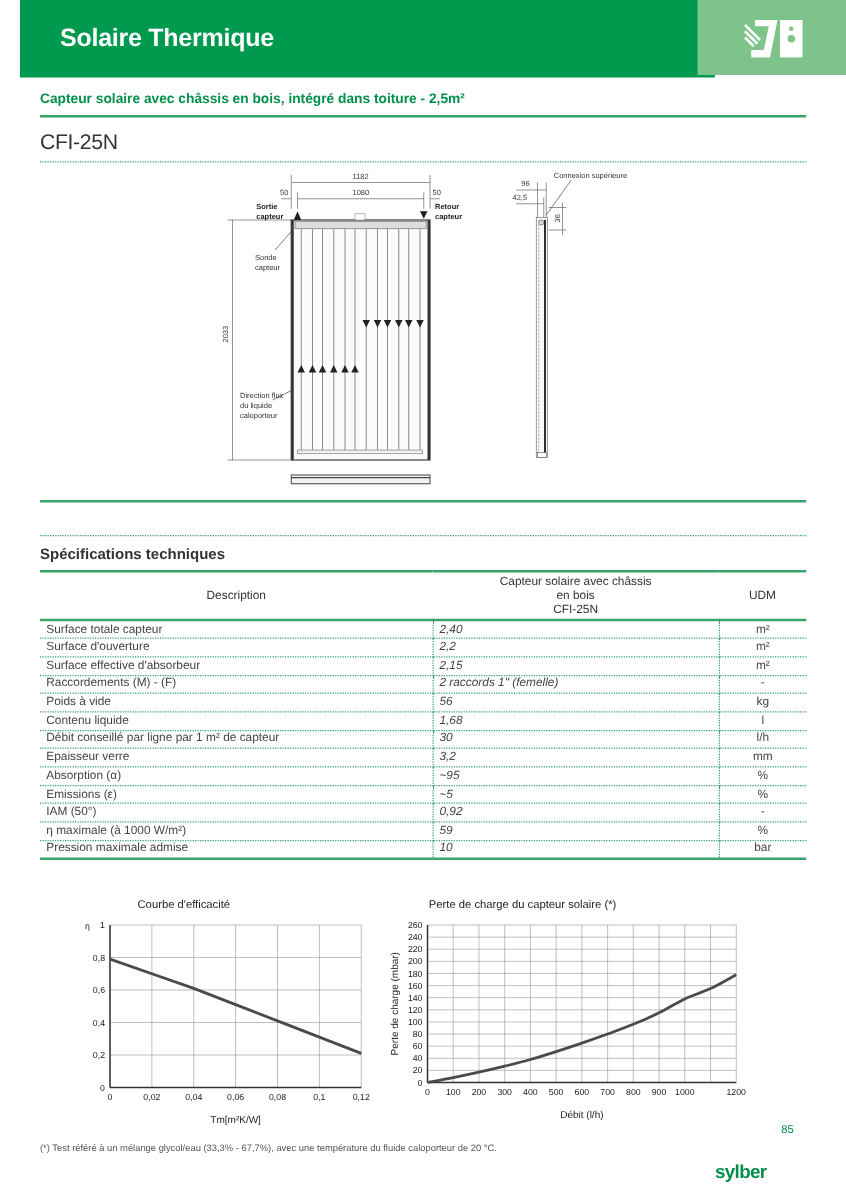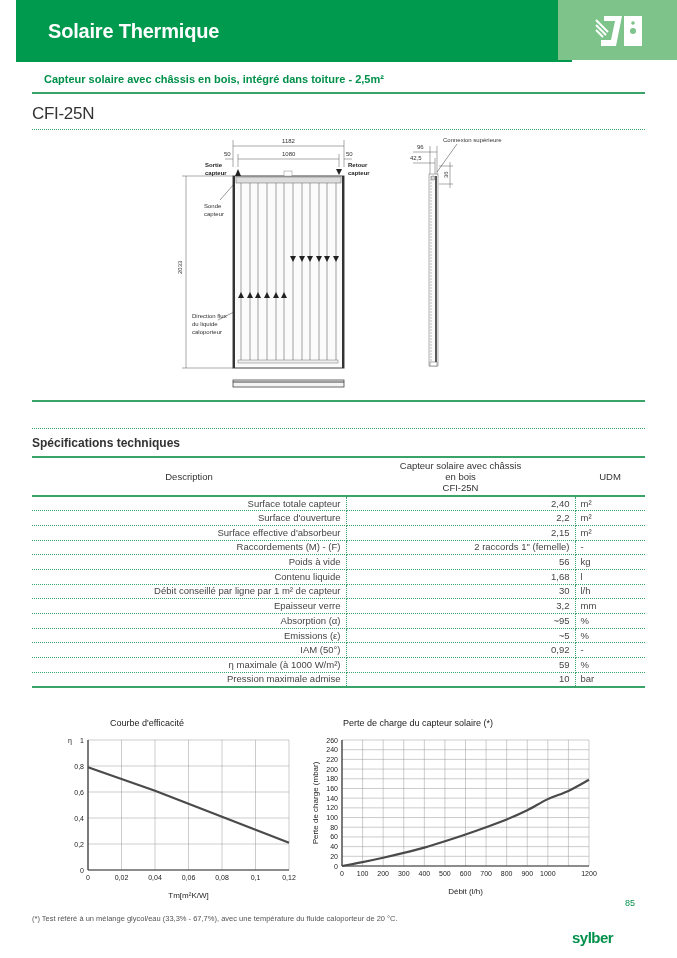--- a/index.html
+++ b/index.html
@@ -4,40 +4,40 @@
 <style>
   * { box-sizing: border-box; margin: 0; padding: 0; }
   html, body { width: 677px; height: 958px; background: #ffffff; overflow: hidden; }
   body { position: relative; font-family: "Liberation Sans", sans-serif; color: #333; }
 
   .header-bar { position: absolute; left: 16px; top: 0; width: 556px; height: 62px; background: #009a4e; }
   .header-title { position: absolute; left: 32px; top: 20px; font-size: 20px; font-weight: bold; color: #fff; letter-spacing: -0.2px; }
   .header-iconbox { position: absolute; left: 556px; top: 0; width: 121px; height: 60px; background: #7dc38a; border-left: 2px solid #009a4e; }
   .header-iconbox svg { position: absolute; left: 36px; top: 12px; }
 
-  .subtitle { position: absolute; left: 32px; top: 73px; font-size: 11px; font-weight: bold; color: #00904a; margin-left: 12px; }
+  .subtitle { position: absolute; left: 32px; top: 73px; font-size: 11px; font-weight: bold; color: #00904a; }
   .rule-green { position: absolute; left: 32px; width: 613px; height: 2px; background: #3aa36a; }
   .dotrule { position: absolute; left: 32px; width: 613px; height: 0; border-top: 1.5px dotted #3aa36a; }
 
   .model { position: absolute; left: 32px; top: 104px; font-size: 17px; color: #333; letter-spacing: -0.3px; }
 
   .drawing { position: absolute; left: 170px; top: 132px; }
   .side-drawing { position: absolute; left: 405px; top: 134px; }
   .dtext { font-family: "Liberation Sans", sans-serif; font-size: 6px; fill: #333; }
   .dtext-b { font-family: "Liberation Sans", sans-serif; font-size: 6px; fill: #222; font-weight: bold; }
 
   .spec-title { position: absolute; left: 32px; top: 436px; font-size: 12px; font-weight: bold; color: #333; }
 
   table.spec { position: absolute; left: 32px; top: 456px; width: 613px; border-collapse: collapse; font-size: 9.5px; color: #444; }
   table.spec th { font-weight: normal; font-size: 9.5px; color: #333; text-align: center; padding: 2px 0; line-height: 11px; vertical-align: middle; }
   table.spec thead tr { border-top: 2px solid #3aa36a; border-bottom: 2px solid #3aa36a; }
   table.spec td { height: 14.7px; padding: 0 5px; border-bottom: 1.5px dotted #3aa36a; line-height: 12px; }
-  table.spec td.c1 { width: 314px; text-align: right; border-right: 1.5px dotted #3aa36a; }
-  table.spec td.c2 { width: 229px; text-align: right; border-right: 1.5px dotted #3aa36a; }
-  table.spec td.c3 { }
+  table.spec td.c1 { width: 314px; text-align: left; border-right: 1.5px dotted #3aa36a; }
+  table.spec td.c2 { width: 229px; text-align: left; border-right: 1.5px dotted #3aa36a; font-style: italic; }
+  table.spec td.c3 { text-align: center; }
   table.spec tbody tr:last-child td { border-bottom: 2px solid #3aa36a; }
 
   .chart { position: absolute; }
   .chart-title { position: absolute; font-size: 9px; color: #222; font-family: "Liberation Sans", sans-serif; }
   .ctext { font-family: "Liberation Sans", sans-serif; font-size: 7px; fill: #222; }
   .ctext8 { font-family: "Liberation Sans", sans-serif; font-size: 8px; fill: #222; }
 
   .footnote { position: absolute; left: 32px; top: 914px; font-size: 7.5px; color: #555; }
   .brand { position: absolute; left: 572px; top: 929px; font-family: Liberation Sans, sans-serif; font-weight: bold; font-size: 15px; color: #00904a; letter-spacing: -0.5px; }
   .pagenum { position: absolute; left: 625px; top: 898px; font-size: 9px; color: #00904a; }

